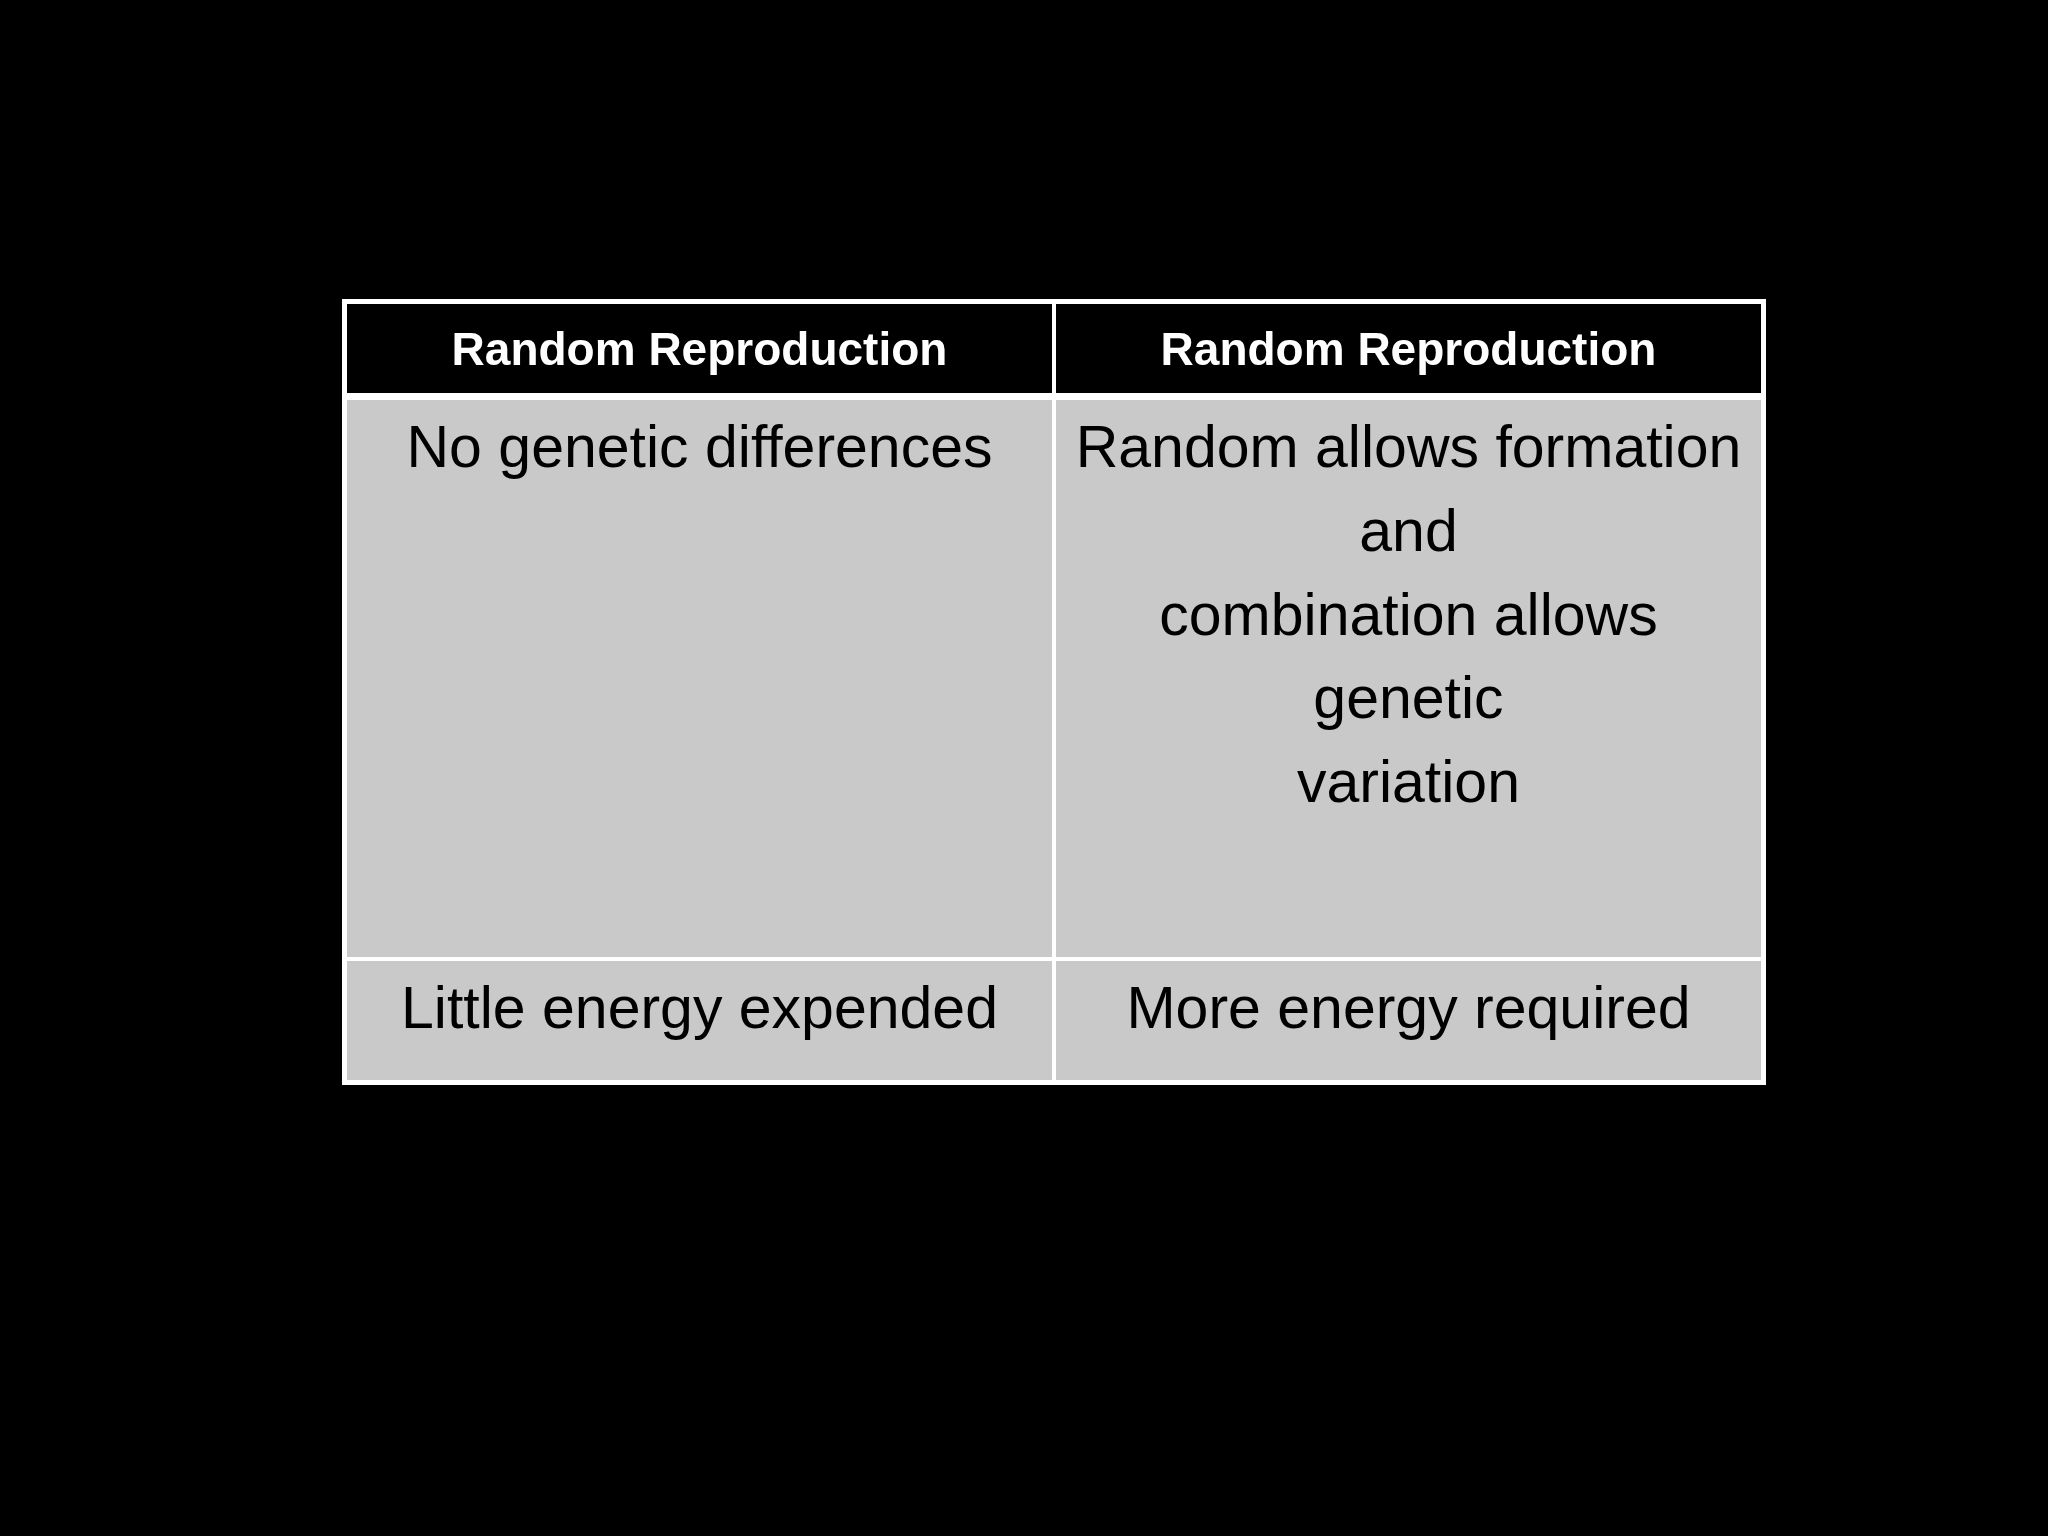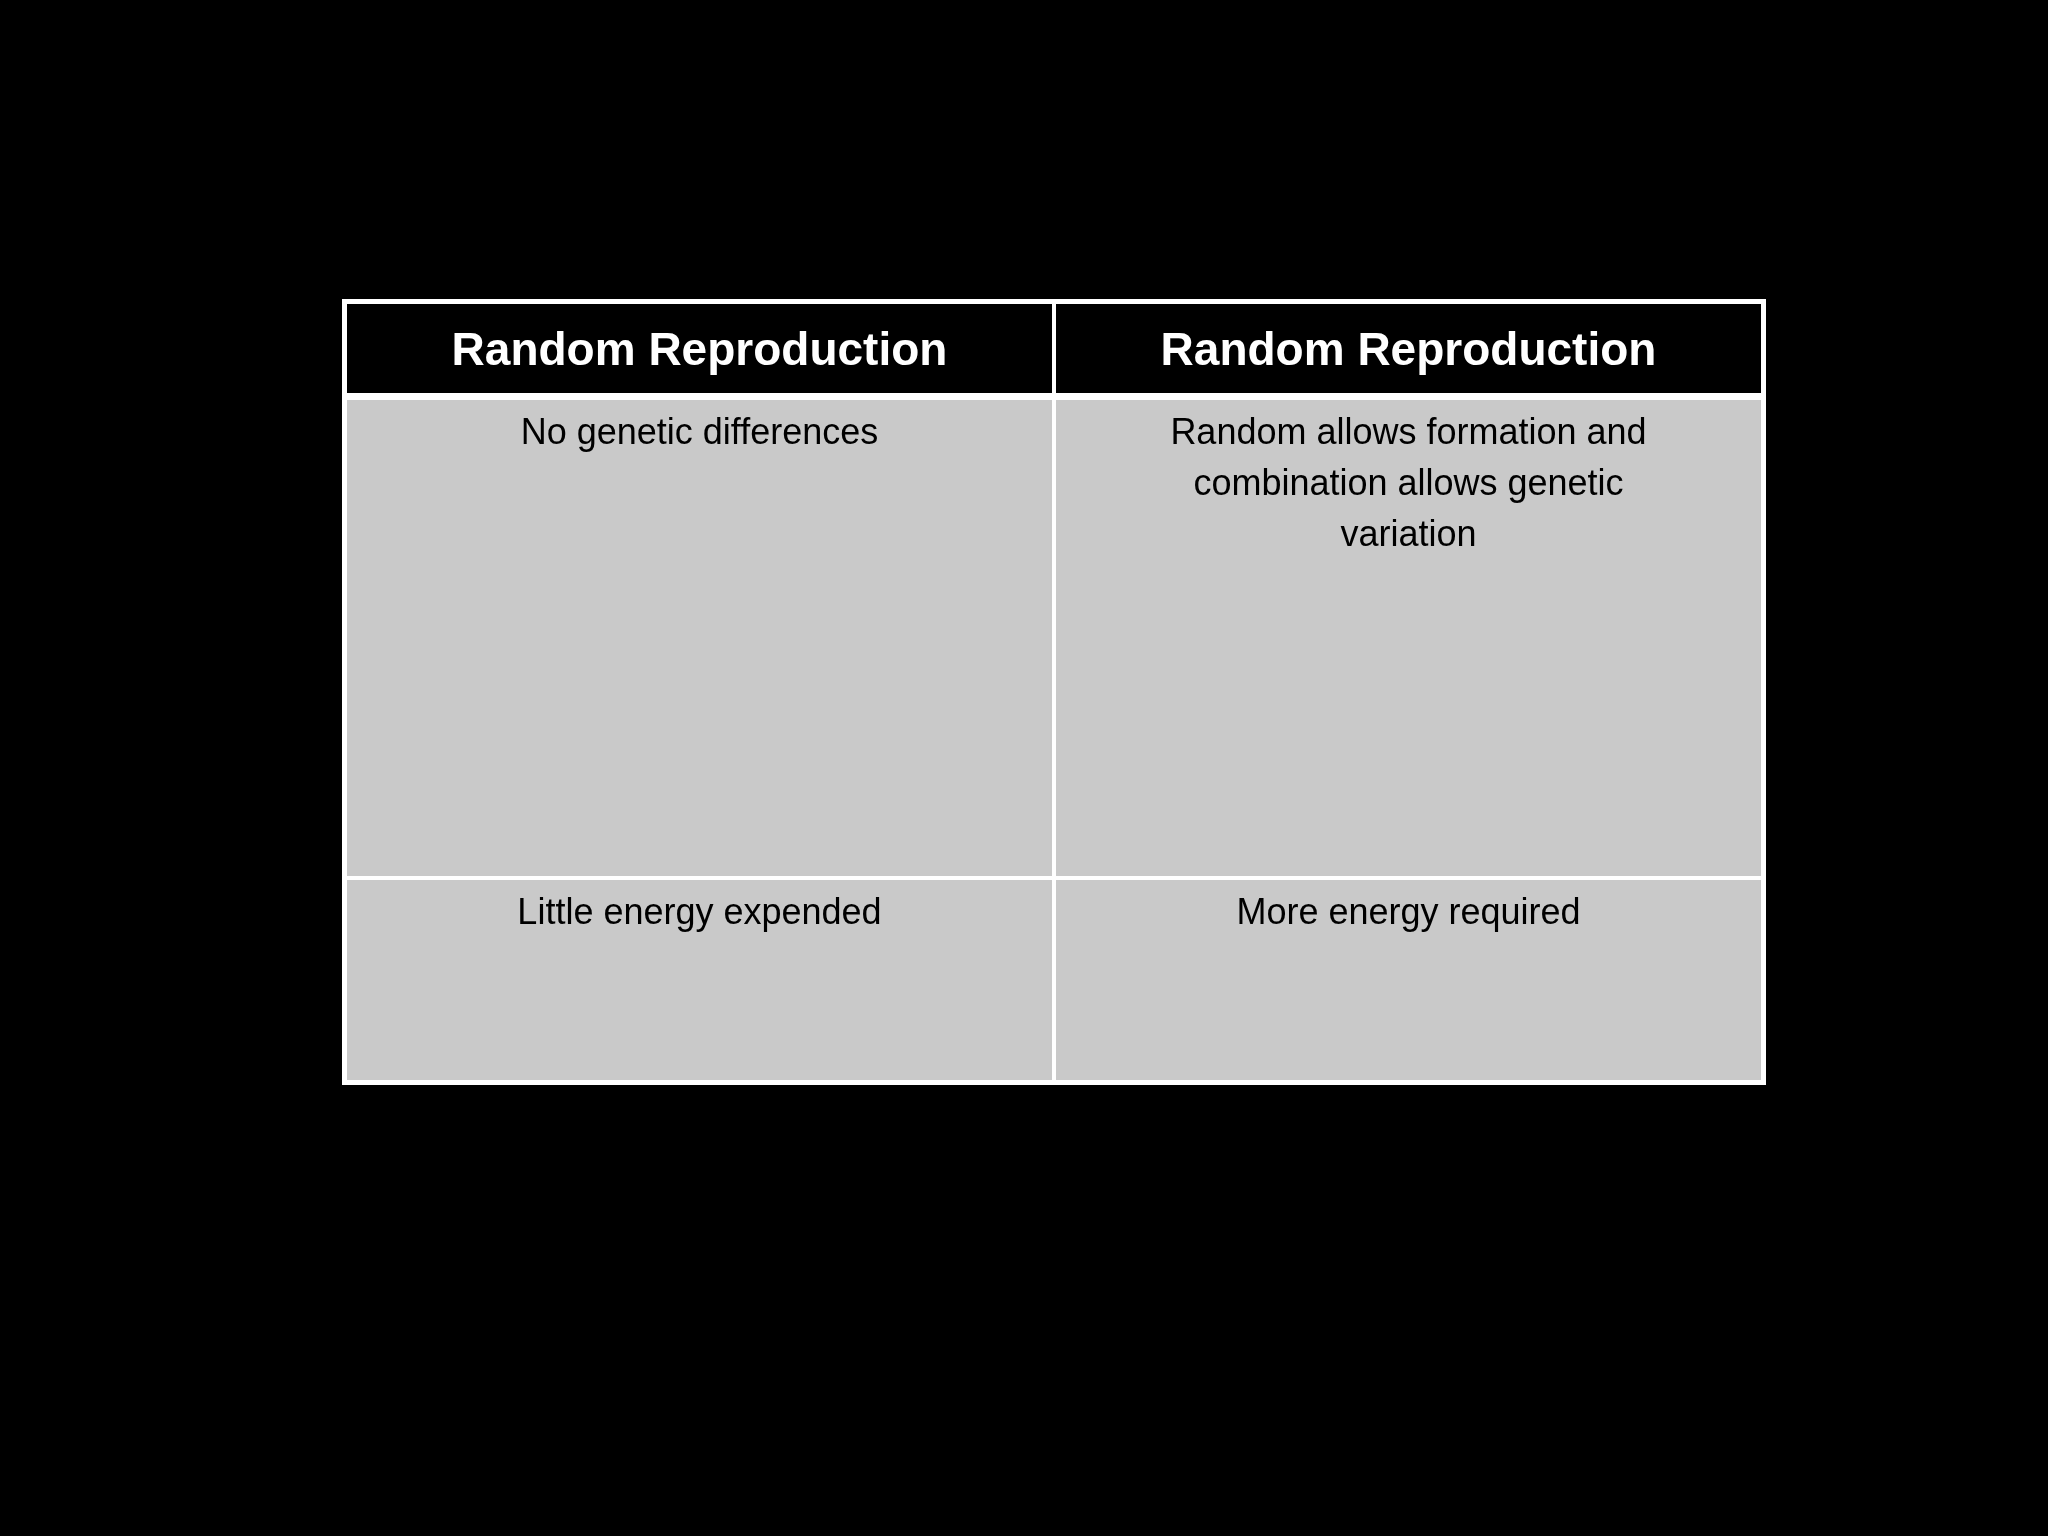--- a/index.html
+++ b/index.html
@@ -37,21 +37,21 @@
     font-weight: bold;
     text-align: center;
     vertical-align: middle;
     height: 89px;
     padding: 0 12px;
     border: 4px solid var(--border, #ffffff);
     border-bottom: 7px solid var(--border, #ffffff);
   }
   table.cmp td {
     color: var(--body-text, #000000);
-    font-size: 36px;
+    font-size: 59px;
     line-height: 1.42;
     text-align: center;
     vertical-align: top;
     padding: 6px 12px 0;
     border: 4px solid var(--border, #ffffff);
     white-space: pre-line;
   }
   tr.row-dark td  { background: var(--row-dark, #c9c9c9); }
   tr.row-light td { background: var(--row-light, #e9e9e9); }
   tr.r1 { height: 200px; }

